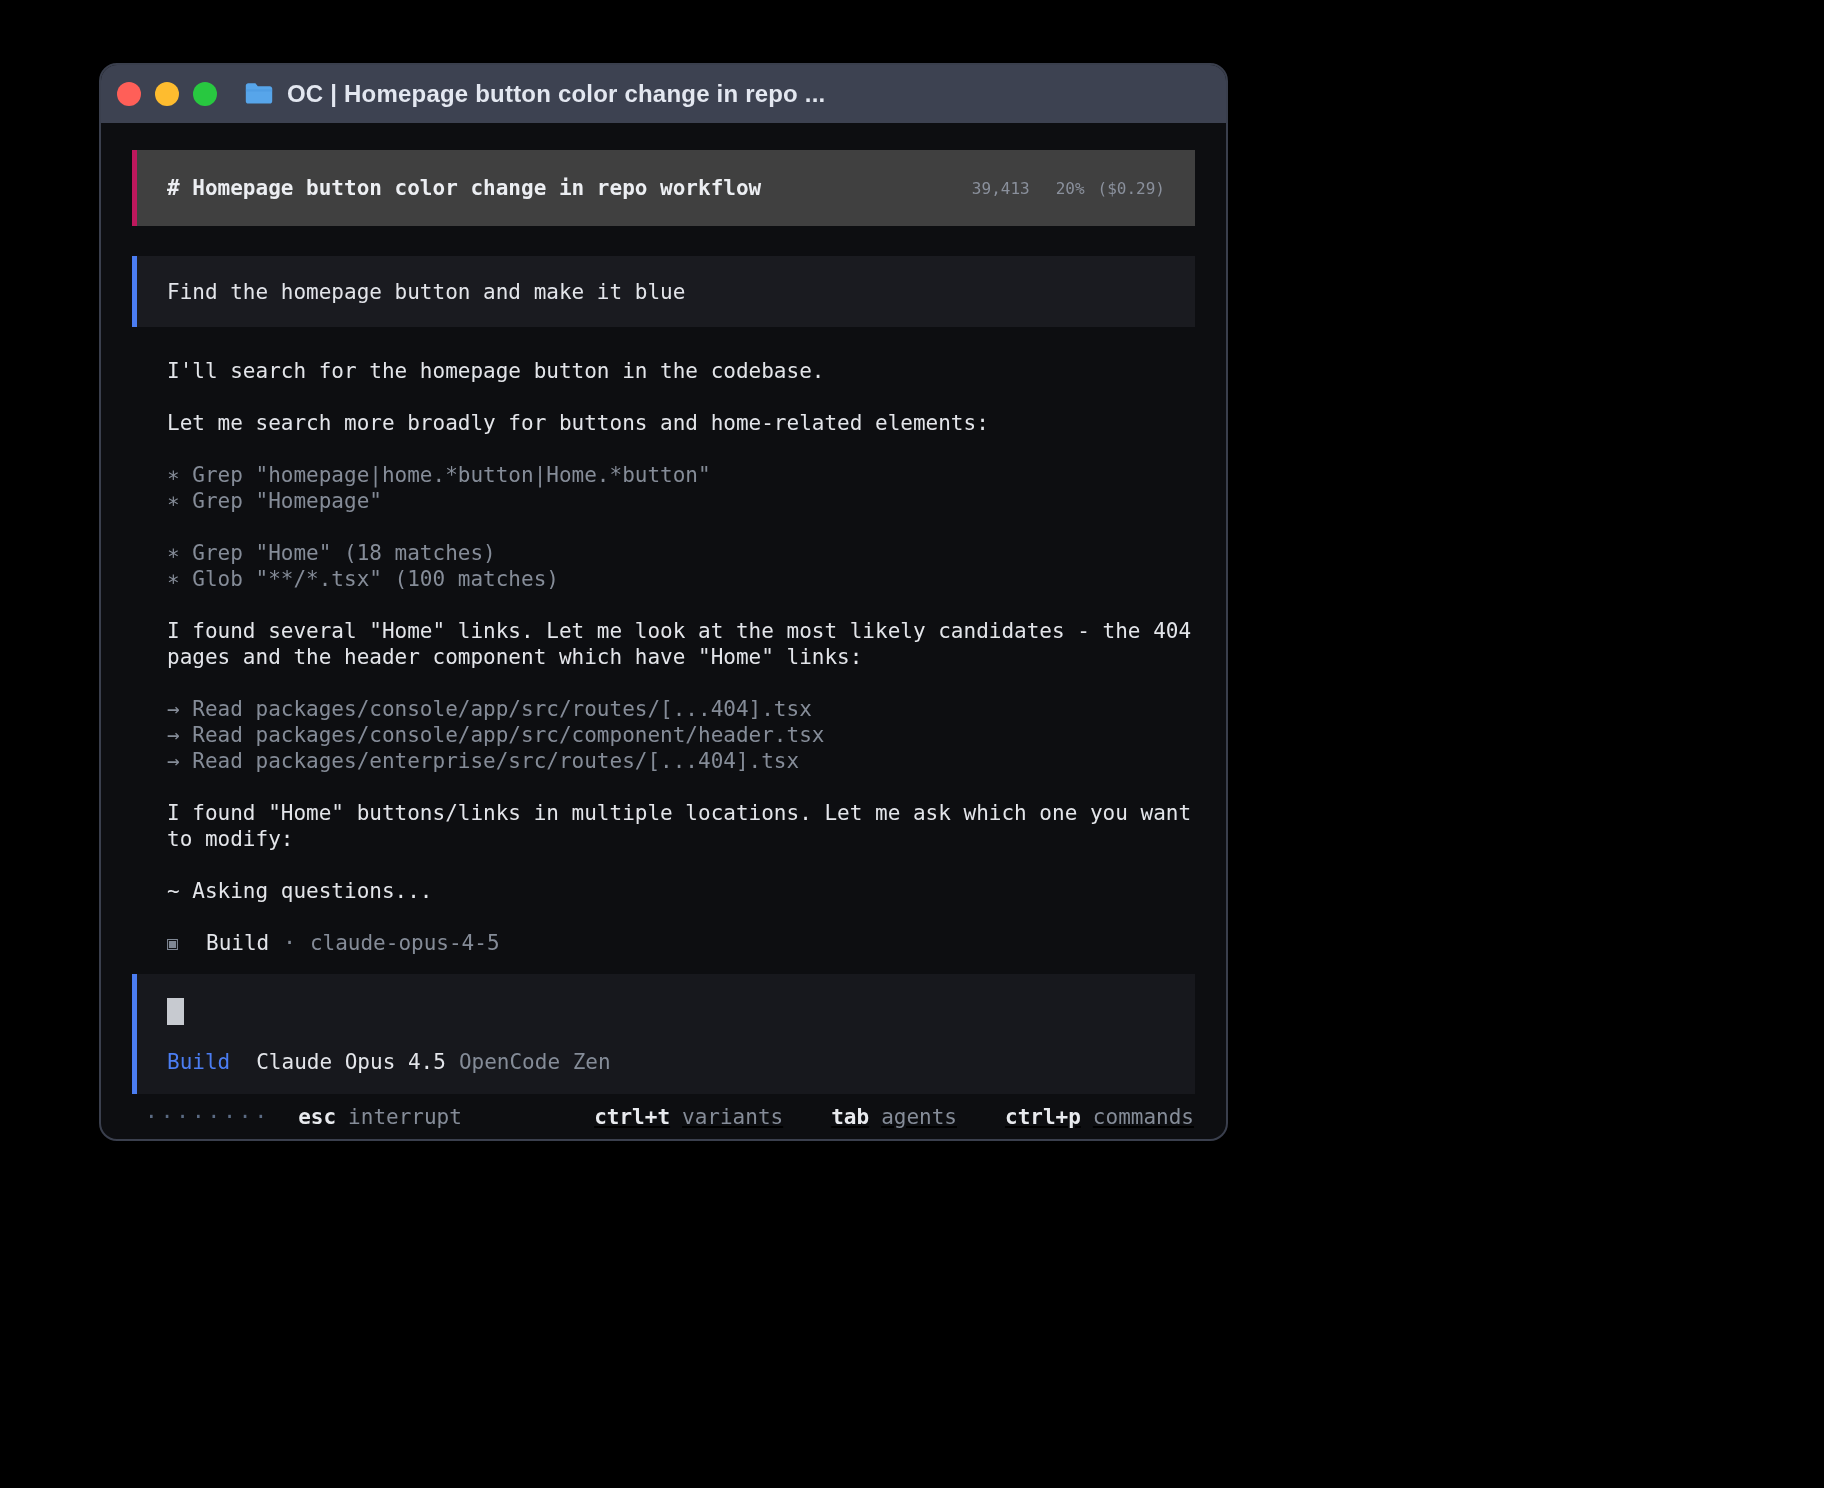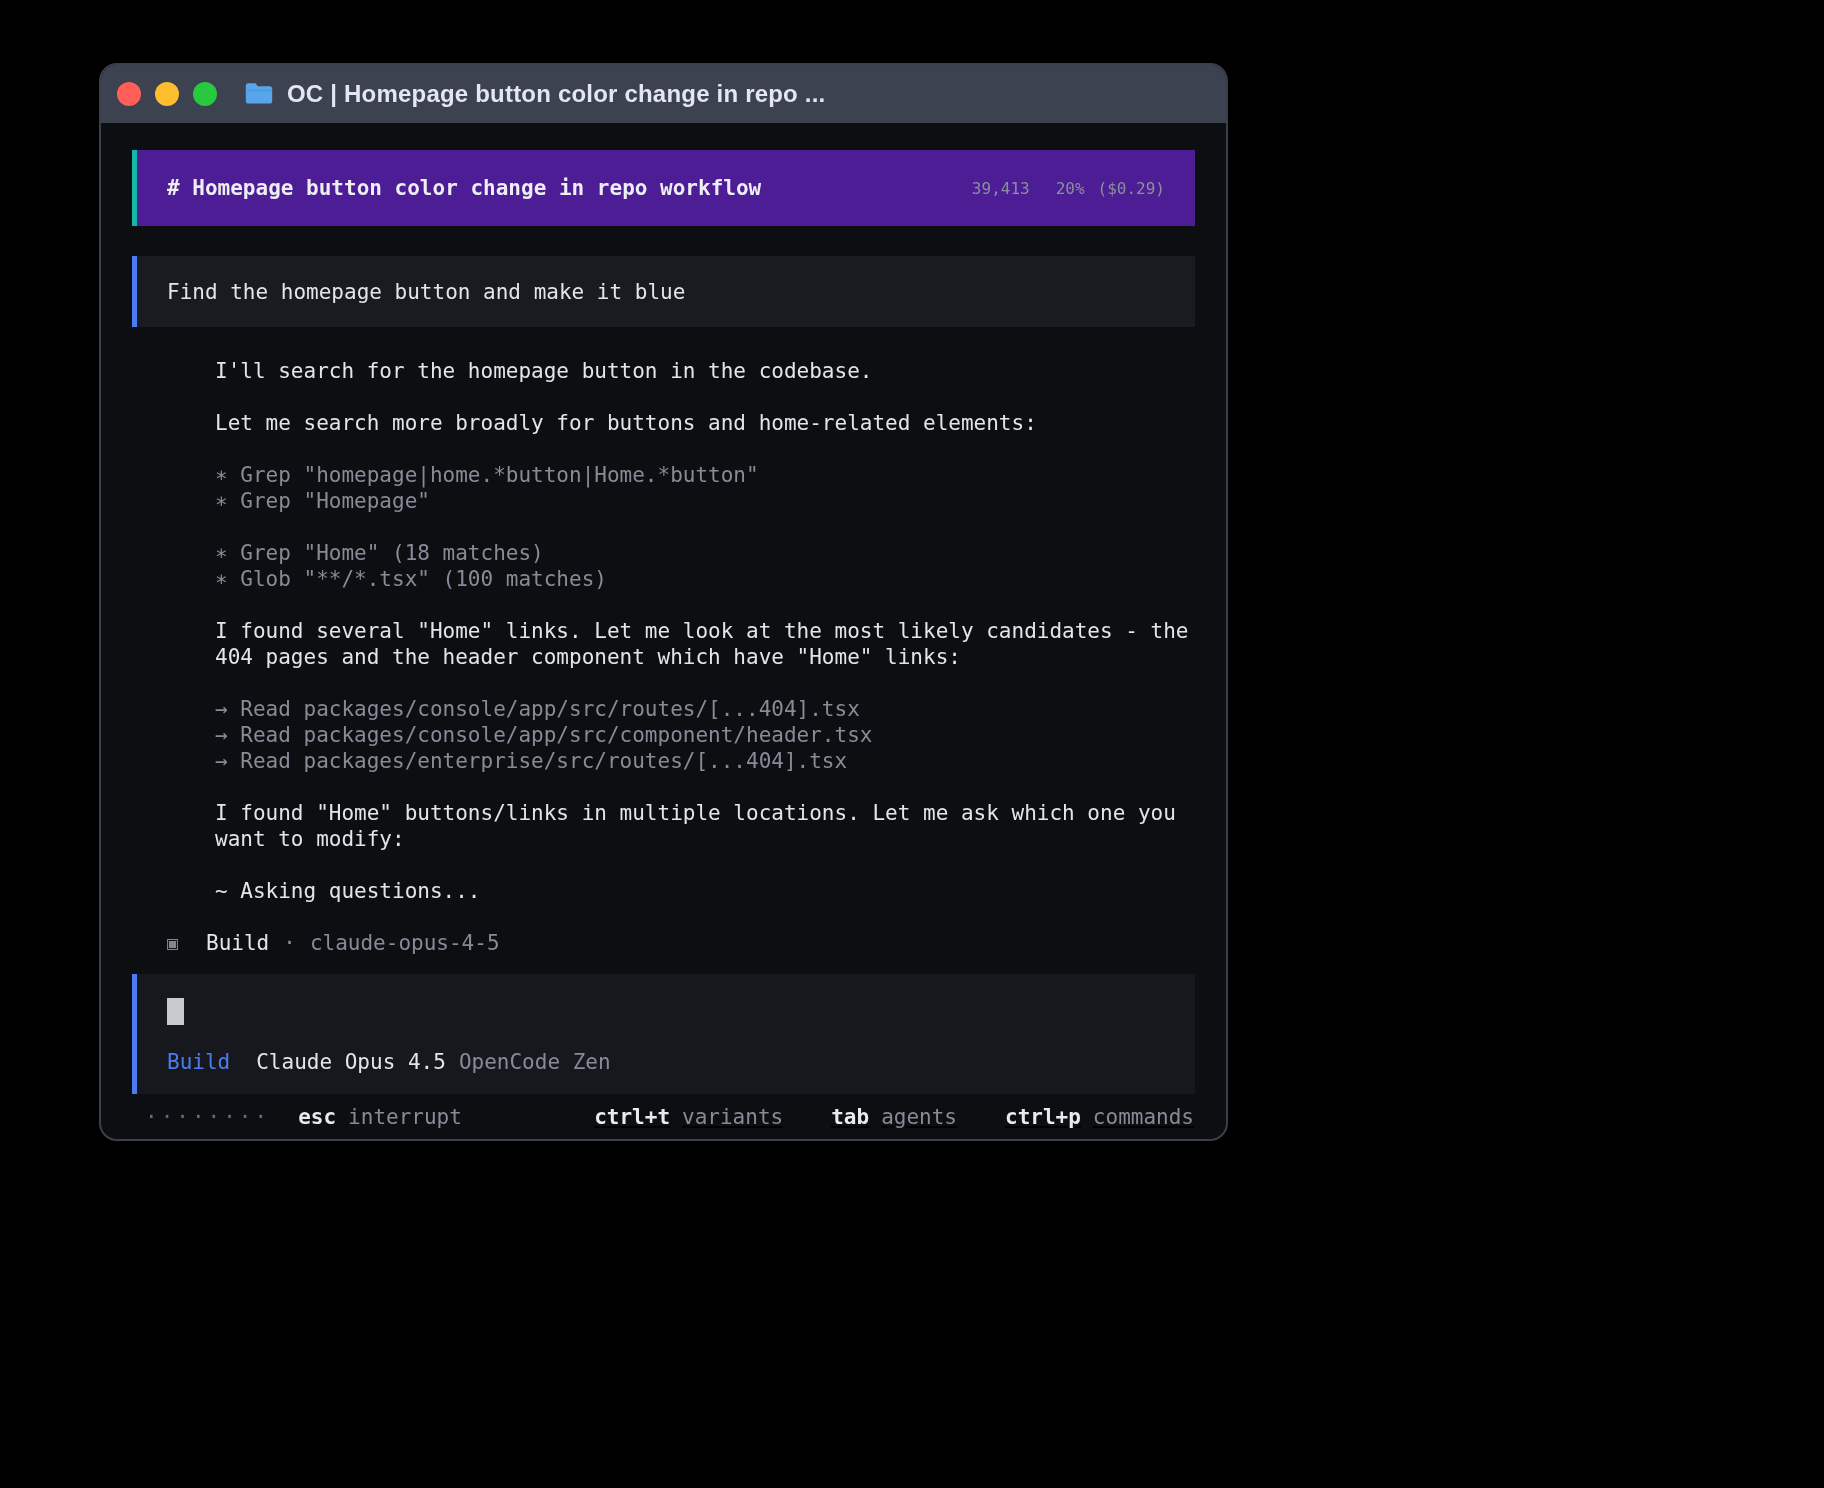--- a/index.html
+++ b/index.html
@@ -25,36 +25,36 @@
   .win-title {
     font-family:"Liberation Sans", sans-serif; font-weight:700;
     font-size:24px; color:#e3e7f0; letter-spacing:.2px;
   }
   .folder-ico { display:flex; align-items:center; }
 
   .block {
     margin:0 31px; display:flex; align-items:center;
   }
   .header-block {
-    margin-top:27px; height:76px; background:#4c1d95;
-    border-left:5px solid #14b8a6; padding:0 30px;
+    margin-top:27px; height:76px; background:#404040;
+    border-left:5px solid #be185d; padding:0 30px;
     justify-content:space-between;
   }
   .header-title { font-weight:700; font-size:21px; color:#eceef2; }
   .header-stats { color:#8a909c; font-size:16px; display:flex; gap:13px; }
   .header-stats .tokens { margin-right:13px; }
 
   .user-block {
     margin-top:30px; height:71px; background:#1a1b20;
     border-left:5px solid #4b7df2; padding:2px 30px;
     font-size:21px; color:#e3e5ea;
   }
 
   .chat { margin:31px 30px 0 66px; font-size:21px; line-height:26px; }
-  .para { margin-bottom:26px;margin-left:48px; }
+  .para { margin-bottom:26px; }
   .t-text { color:#e3e5ea; }
   .t-tool { color:#858c98; }
 
   .agent-line { display:flex; align-items:center; color:#858c98; }
   .agent-icon { font-size:18px; color:#7f8794; width:18px; }
   .agent-name { color:#e3e5ea; margin-left:21px; }
   .agent-sep { margin:0 14px; }
 
   .input-box {
     margin:18px 31px 0; height:120px; background:#17181d;

